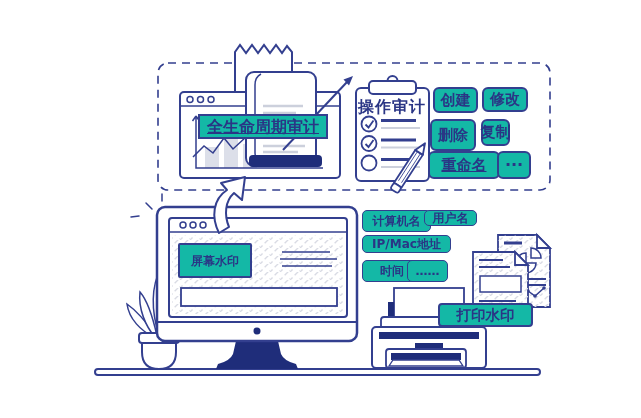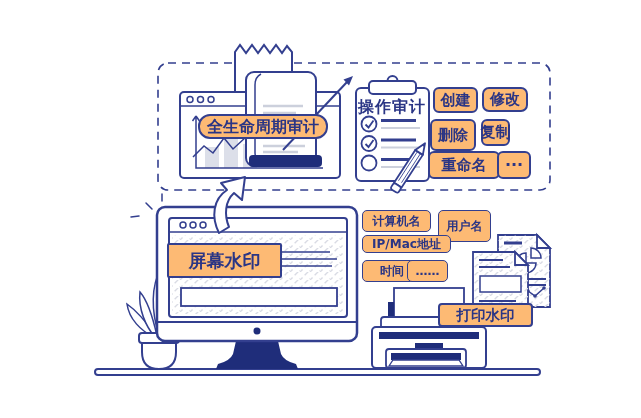--- a/index.html
+++ b/index.html
@@ -11,26 +11,26 @@
          font-family:"DejaVu Sans","Liberation Sans",sans-serif;}
   #art{position:absolute;left:0;top:0;z-index:1;}
   svg .ln{stroke:var(--c-line);fill:none;}
   svg .fw{fill:#fff;stroke:var(--c-line);}
   svg .fsolid{fill:var(--c-solid);stroke:none;}
   svg .farrow{fill:var(--c-line);stroke:none;}
   svg .gline{stroke:var(--c-gray);fill:none;}
   svg .gbar{fill:var(--c-graybar);stroke:none;}
   svg .hat{stroke:var(--c-hatch);}
   .lbl{position:absolute;z-index:2;display:flex;align-items:center;justify-content:center;
-       box-sizing:border-box;color:var(--c-text);font-weight:bold;background:#fdba74;
+       box-sizing:border-box;color:var(--c-text);font-weight:bold;background:#14b8a6;
        border:2px solid var(--c-line);white-space:nowrap;line-height:1;}
   .lbl.noborder{border:none;background:transparent;}
   .tag{border-radius:6px;font-size:15px;}
   .info{border-radius:5px;border-width:1.5px;font-size:12px;}
-  .box-label{border-radius:12px;}
+  .box-label{border-radius:0;text-decoration:underline;}
 </style>
 </head>
 <body>
 
 <div id="stage">
 
 <svg id="art" width="641" height="418" viewBox="0 0 641 418">
   <defs>
     <pattern id="hatch" width="10" height="8" patternUnits="userSpaceOnUse">
       <path d="M-1,9 L9,-1" class="hat" stroke-width="1.4" stroke-dasharray="5 3"></path>
@@ -155,28 +155,28 @@
   </g>
 
   <path d="M219,233 C211,217 213,199 227,190 L221,183 L245,177 L242,200 L234,193 C225,201 224,215 229,227 Z" class="fw" stroke-width="2" stroke-linejoin="round"></path>
 </svg>
 
   <div class="lbl box-label" style="left:198px;top:114px;width:130px;height:25px;font-size:16px;">全生命周期审计</div>
 
   <div class="lbl noborder" style="left:357px;top:99px;width:70px;height:16px;font-size:16px;letter-spacing:1px;">操作审计</div>
 
   <div class="lbl tag" style="left:433px;top:87px;width:45px;height:26px;">创建</div>
-  <div class="lbl tag" style="left:482px;top:87px;width:46px;height:25px;border-radius:7px;">修改</div>
+  <div class="lbl tag" style="left:482px;top:87px;width:46px;height:25px;">修改</div>
   <div class="lbl tag" style="left:430px;top:119px;width:46px;height:32px;">删除</div>
   <div class="lbl tag" style="left:481px;top:119px;width:29px;height:27px;">复制</div>
-  <div class="lbl tag" style="left:428px;top:151px;width:72px;height:28px;">重命名</div>
+  <div class="lbl tag" style="left:428px;top:151px;width:72px;height:28px;text-decoration:underline;">重命名</div>
   <div class="lbl tag" style="left:497px;top:151px;width:34px;height:28px;font-size:16px;">···</div>
 
   <div class="lbl info" style="left:362px;top:210px;width:69px;height:22px;">计算机名</div>
-  <div class="lbl info" style="left:438px;top:210px;width:53px;height:32px;text-align:center;">用户名</div>
+  <div class="lbl info" style="left:424px;top:210px;width:53px;height:16px;text-align:center;">用户名</div>
   <div class="lbl info" style="left:362px;top:235px;width:89px;height:18px;">IP/Mac地址</div>
   <div class="lbl info" style="left:362px;top:260px;width:60px;height:22px;">时间</div>
   <div class="lbl info" style="left:407px;top:260px;width:41px;height:22px;font-size:12px;">……</div>
 
-  <div class="lbl" style="left:167px;top:243px;width:115px;height:35px;font-size:18px;border-radius:2px;">屏幕水印</div>
+  <div class="lbl" style="left:178px;top:243px;width:74px;height:35px;font-size:12px;border-radius:2px;">屏幕水印</div>
 
   <div class="lbl" style="left:438px;top:303px;width:95px;height:24px;font-size:14.5px;border-radius:4px;">打印水印</div>
 </div>
 
 </body></html>

